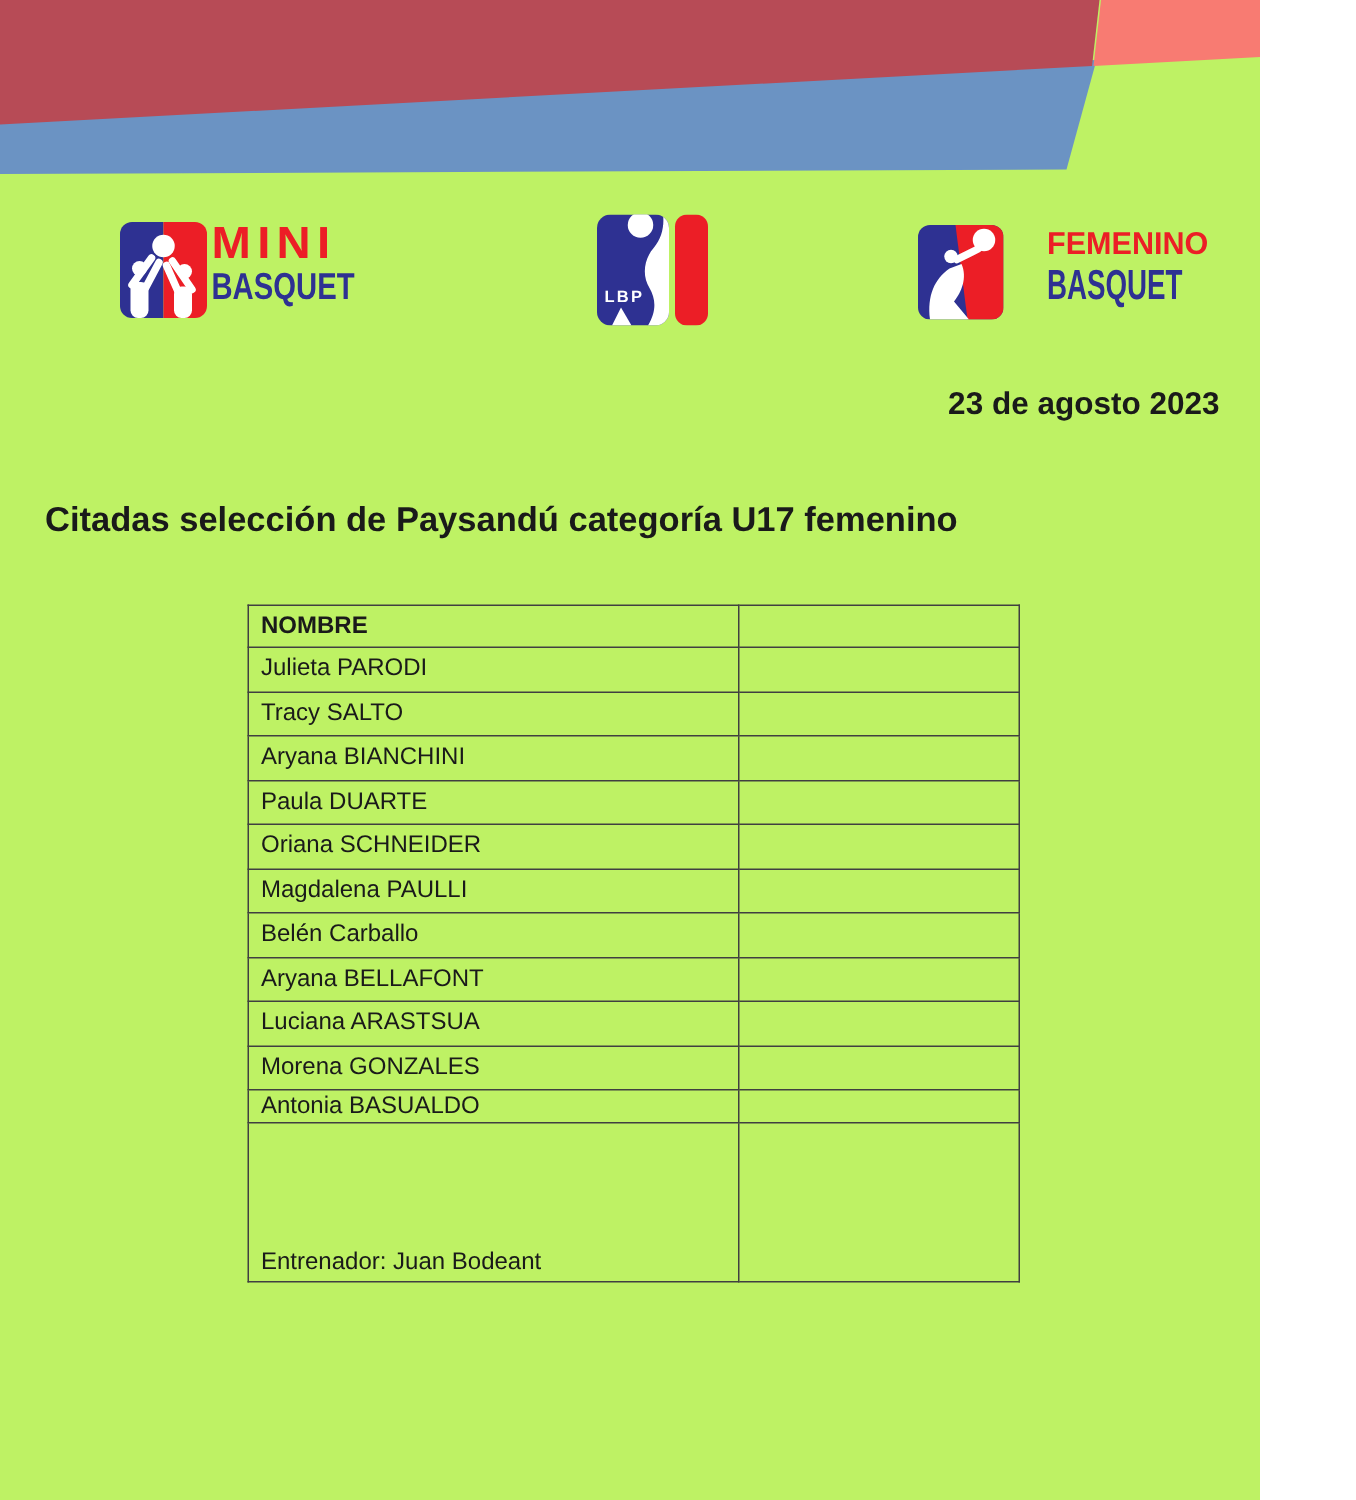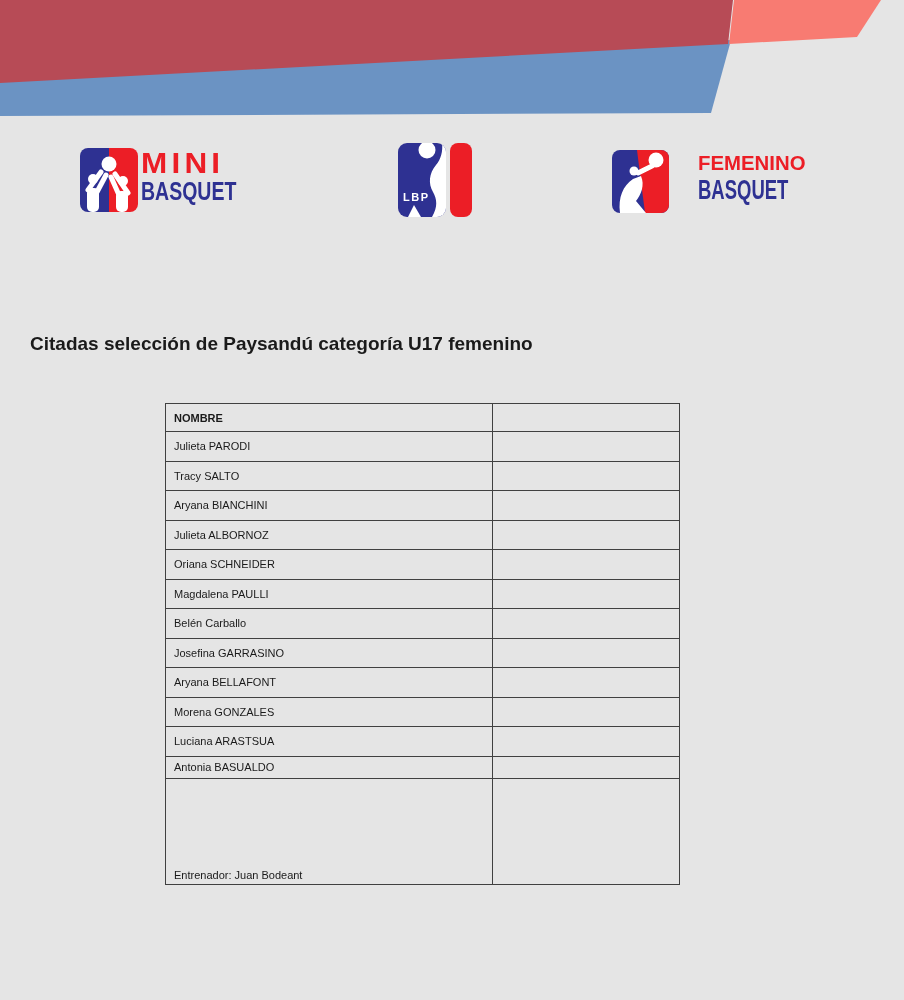--- a/index.html
+++ b/index.html
@@ -6,45 +6,45 @@
     --header-red:#b74b56;
     --header-blue:#6b93c3;
     --header-salmon:#f87b72;
     --logo-blue:#2e3192;
     --logo-red:#ec1e26;
     --text:#1a1a1a;
     --table-border:#404040;
   }
   html,body{margin:0;padding:0;background:#fff;}
   #page{
-    position:relative;width:904px;height:1000px;background:#e5e5e5;overflow:hidden;
+    position:relative;width:840px;height:1000px;background:#bef264;overflow:hidden;
     font-family:"Liberation Sans",sans-serif;color:var(--text);
   }
   .header-deco{position:absolute;top:0;left:0;display:block;}
   .logo-svg{position:absolute;display:block;}
   .logo-mini-svg{left:80px;top:148px;}
   .logo-lbp-svg{left:398px;top:143px;}
   .logo-fem-svg{left:612px;top:150px;}
   .wordmark{position:absolute;white-space:nowrap;}
   .mini-text{left:141px;top:147px;}
   .fem-text{left:698px;top:151px;}
   .wm-line{transform-origin:left top;font-weight:900;}
   .mini-line1{color:var(--logo-red);font-size:30px;line-height:31px;letter-spacing:4px;transform:scaleX(1.05);}
   .mini-line2{color:var(--logo-blue);font-size:25px;line-height:25px;transform:scaleX(0.78);margin-top:1px;}
   .fem-line1{color:var(--logo-red);font-size:21px;line-height:23px;transform:scaleX(0.97);}
   .fem-line2{color:var(--logo-blue);font-size:28px;line-height:29px;transform:scaleX(0.66);margin-top:1px;}
   .doc-date{position:absolute;top:258px;right:27px;font-size:21px;font-weight:bold;}
-  .doc-title{position:absolute;top:333px;left:30px;margin:0;font-size:19px;font-weight:bold;}
+  .doc-title{position:absolute;top:333px;left:30px;margin:0;font-size:23px;font-weight:bold;}
   table.players{
     position:absolute;top:403px;left:165px;width:514px;
     border-collapse:collapse;table-layout:fixed;
   }
   table.players th,table.players td{
     border:1px solid var(--table-border);
-    font-size:11px;vertical-align:middle;overflow:hidden;
+    font-size:16px;vertical-align:middle;overflow:hidden;
   }
   th.c1{height:27px;text-align:left;font-weight:bold;padding:0 0 0 8px;}
   td.c1{padding:0 0 0 8px;}
   tr.player-row td{height:26.5px;}
   tr.short-row td{height:19px;}
   tr.footer-row td{height:101px;vertical-align:bottom;padding-bottom:3px;}
 </style>
 </head>
 <body>
 
@@ -116,20 +116,21 @@
         <circle cx="22" cy="21" r="4.5" stroke="none"></circle>
         <path stroke="none" d="M8,63 C6,47 11,36 21,29 L29,26 C33,35 29,45 24,51 L34,63 Z"></path>
       </g>
     </g>
   </svg>
   <div class="wordmark fem-text">
     <div class="wm-line fem-line1">FEMENINO</div>
     <div class="wm-line fem-line2">BASQUET</div>
   </div>
 
+  <div class="doc-date">23 de agosto 2023</div>
 
   <h1 class="doc-title">Citadas selección de Paysandú categoría U17 femenino</h1>
 
   <table class="players">
     <colgroup>
       <col style="width:327px">
       <col style="width:187px">
     </colgroup>
     <thead>
       <tr>
@@ -144,49 +145,45 @@
         </tr>
         <tr class="player-row">
           <td class="c1">Tracy SALTO</td>
           <td class="c2"></td>
         </tr>
         <tr class="player-row">
           <td class="c1">Aryana BIANCHINI</td>
           <td class="c2"></td>
         </tr>
         <tr class="player-row">
-          <td class="c1">Julieta ALBORNOZ</td>
+          <td class="c1">Paula DUARTE</td>
           <td class="c2"></td>
         </tr>
         <tr class="player-row">
           <td class="c1">Oriana SCHNEIDER</td>
           <td class="c2"></td>
         </tr>
         <tr class="player-row">
           <td class="c1">Magdalena PAULLI</td>
           <td class="c2"></td>
         </tr>
         <tr class="player-row">
           <td class="c1">Belén Carballo</td>
           <td class="c2"></td>
         </tr>
         <tr class="player-row">
-          <td class="c1">Josefina GARRASINO</td>
-          <td class="c2"></td>
-        </tr>
-        <tr class="player-row">
           <td class="c1">Aryana BELLAFONT</td>
           <td class="c2"></td>
         </tr>
         <tr class="player-row">
-          <td class="c1">Morena GONZALES</td>
+          <td class="c1">Luciana ARASTSUA</td>
           <td class="c2"></td>
         </tr>
         <tr class="player-row">
-          <td class="c1">Luciana ARASTSUA</td>
+          <td class="c1">Morena GONZALES</td>
           <td class="c2"></td>
         </tr>
         <tr class="player-row short-row">
           <td class="c1">Antonia BASUALDO</td>
           <td class="c2"></td>
         </tr>
       </tbody>
     <tfoot>
       <tr class="footer-row">
         <td class="c1">Entrenador: Juan Bodeant</td>

